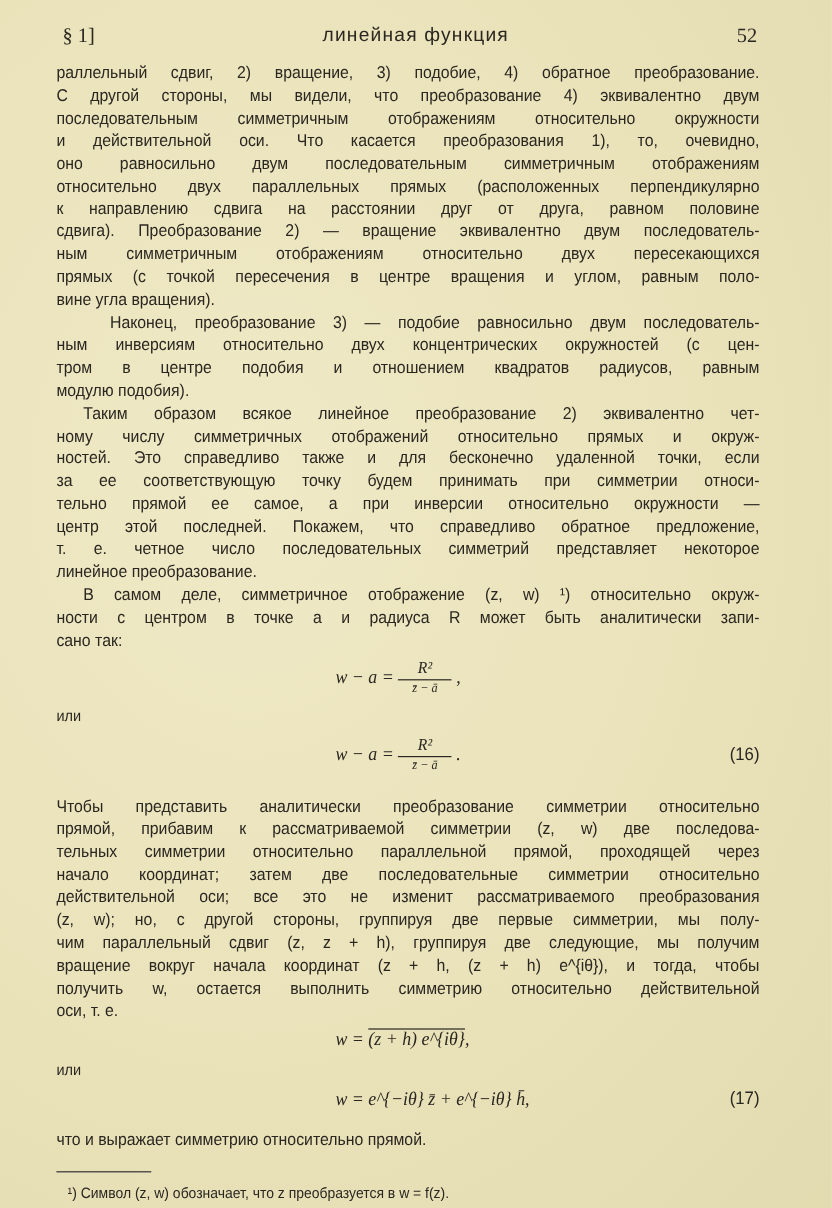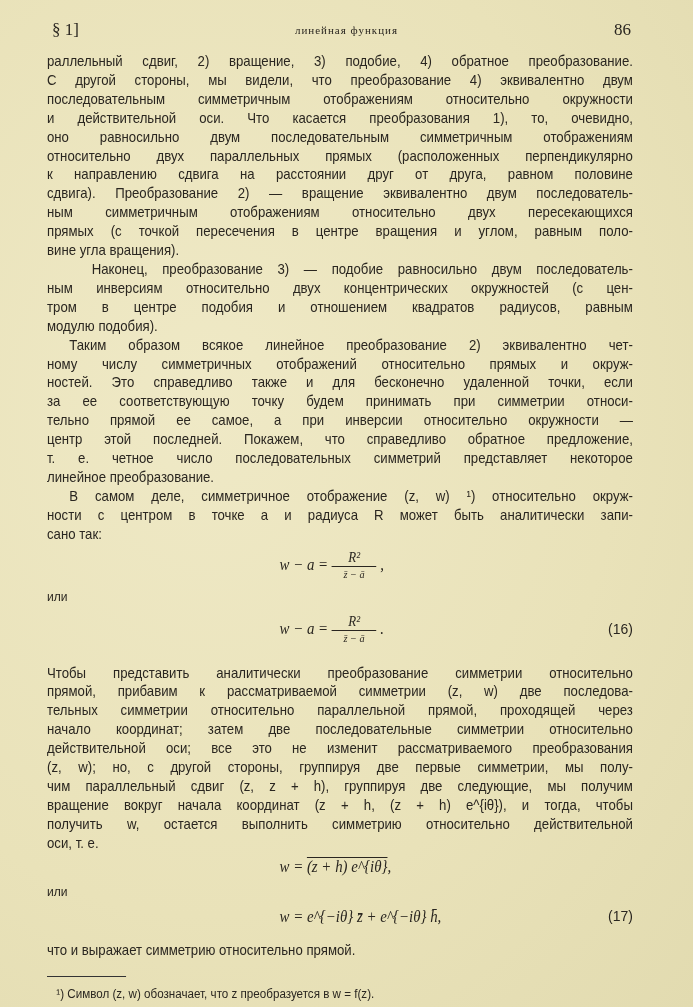--- a/index.html
+++ b/index.html
@@ -10,21 +10,21 @@
     font-family: "Liberation Sans Narrow", "Liberation Sans", sans-serif;
     color: #2a2620;
     position: relative;
   }
   .page { position: absolute; left: 0; top: 0; width: 693px; height: 1007px; }
   .header {
     position: absolute; top: 18px; left: 52px; right: 62px; height: 24px;
     display: flex; justify-content: space-between; align-items: center;
     font-family: "Liberation Serif", serif; font-size: 17px;
   }
-  .header .title { font-size: 11px; letter-spacing: 1px; font-family: Liberation Serif, serif; text-transform: lowercase; text-align: center; }
+  .header .title { font-size: 16px; letter-spacing: 1px; font-family: Liberation Sans, sans-serif; text-transform: lowercase; text-align: center; }
   .body {
     position: absolute; top: 52px; left: 47px; width: 586px;
     font-size: 14.2px; line-height: 18.9px; text-align: justify;
     transform: scaleX(0.93); transform-origin: left top;
     width: 630px;
   }
   .body p { margin: 0; }
   .indent { text-indent: 24px; }
   .line { display: block; text-align: justify; text-align-last: justify; white-space: nowrap; }
   .line.last { text-align-last: left; }
@@ -45,21 +45,21 @@
   .sig { font-size: 11px; margin-top: 8px; font-weight: bold; }
 </style>
 </head>
 <body>
 
 <div class="page">
 
   <div class="header">
     <span>§ 1]</span>
     <span class="title">ЛИНЕЙНАЯ ФУНКЦИЯ</span>
-    <span>86</span>
+    <span>52</span>
   </div>
 
   <div class="body">
 
     <p>
       <span class="line">раллельный сдвиг, 2) вращение, 3) подобие, 4) обратное преобразование.</span>
       <span class="line">С другой стороны, мы видели, что преобразование 4) эквивалентно двум</span>
       <span class="line">последовательным симметричным отображениям относительно окружности</span>
       <span class="line">и действительной оси. Что касается преобразования 1), то, очевидно,</span>
       <span class="line">оно равносильно двум последовательным симметричным отображениям</span>

